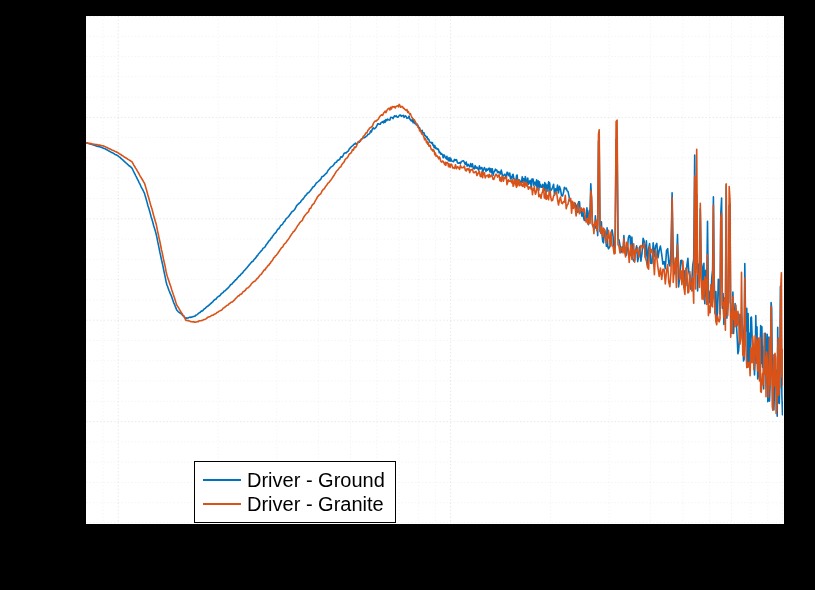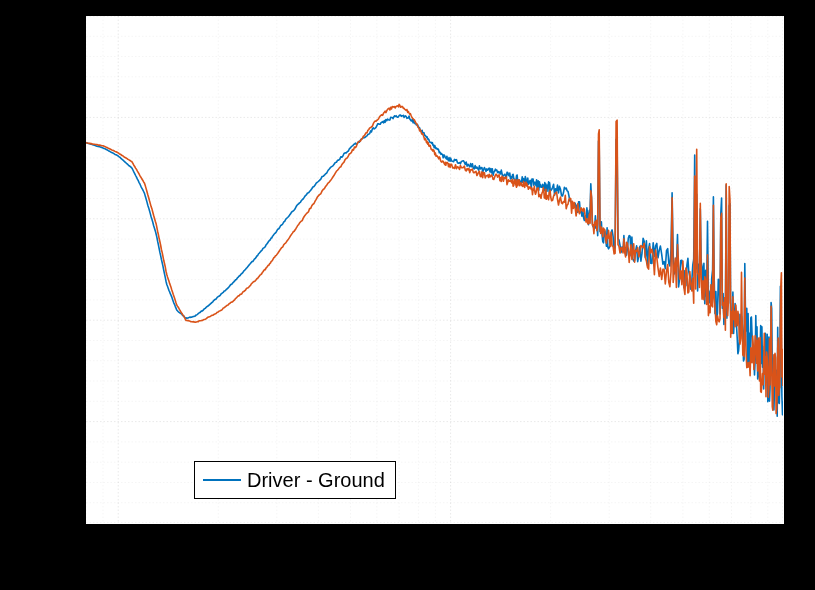--- a/index.html
+++ b/index.html
@@ -67,15 +67,19 @@
         <line x1="664.7877073181033" x2="664.7877073181033" y1="0" y2="507" class="grid-minor"></line>
         <line x1="681.7904913787696" x2="681.7904913787696" y1="0" y2="507" class="grid-minor"></line>
         <path d="M0.0 126.7L1.2 127.0L2.4 127.5L3.6 127.8L4.9 128.1L6.1 128.6L7.3 129.0L8.5 129.2L9.7 129.7L10.9 130.2L12.1 130.4L13.4 130.7L14.6 131.1L15.8 131.4L17.0 131.9L18.1 132.4L19.2 132.8L20.3 133.6L21.3 134.0L22.4 134.7L23.5 135.3L24.6 135.9L25.7 136.4L26.8 136.9L27.9 137.6L29.0 138.4L30.0 138.8L31.1 139.3L32.2 140.0L33.2 140.8L34.2 141.5L35.2 142.7L36.1 143.3L37.1 144.2L38.1 145.2L39.1 146.1L40.1 147.0L41.1 147.9L42.0 148.7L43.0 149.7L44.0 150.3L45.0 151.1L46.0 152.2L46.9 154.0L47.8 155.9L48.7 157.6L49.6 159.5L50.5 161.2L51.4 163.1L52.3 164.7L53.1 166.6L54.0 168.2L54.9 170.3L55.8 172.2L56.7 173.7L57.6 175.5L58.5 177.4L59.4 180.6L60.2 183.2L61.0 186.1L61.8 189.2L62.7 191.9L63.5 194.7L64.3 197.6L65.1 200.8L66.0 203.5L66.8 206.2L67.6 209.5L68.4 212.1L69.3 214.9L70.1 218.0L70.9 221.4L71.6 225.2L72.4 228.8L73.1 232.4L73.9 236.4L74.7 239.9L75.4 243.4L76.2 246.8L77.0 250.4L77.7 254.0L78.5 257.8L79.3 261.6L80.0 265.2L80.8 268.5L81.5 270.3L82.2 272.2L82.9 274.3L83.6 275.7L84.3 277.7L85.1 279.4L85.8 281.1L86.5 283.2L87.2 285.2L87.9 287.1L88.6 288.6L89.3 290.6L90.0 292.1L90.7 294.0L91.4 294.7L92.1 295.5L92.7 296.1L93.4 296.5L94.1 297.0L94.7 297.5L95.4 297.8L96.1 298.5L96.7 299.5L97.4 299.9L98.1 300.3L98.7 301.3L99.4 301.8L100.1 302.5L100.7 301.9L101.3 302.1L101.9 302.0L102.6 301.8L103.2 301.4L103.8 301.1L104.4 301.4L105.1 301.1L105.7 301.2L106.3 300.9L106.9 300.6L107.6 300.5L108.2 300.4L108.8 300.1L109.4 299.9L110.0 299.1L110.6 298.9L111.2 298.6L111.8 298.2L112.3 297.4L112.9 297.1L113.5 296.5L114.1 296.5L114.7 295.7L115.3 295.1L115.9 295.2L116.5 294.6L117.1 294.4L118.1 293.0L119.2 292.4L120.3 291.2L121.4 290.3L122.5 289.7L123.6 288.7L124.7 287.7L125.8 286.7L126.8 285.8L127.9 284.3L129.0 283.5L130.1 283.0L131.2 281.4L132.3 280.5L133.3 280.0L134.2 279.3L135.2 277.8L136.2 277.1L137.2 276.4L138.2 275.1L139.2 274.7L140.1 273.7L141.1 272.8L142.1 271.9L143.1 270.7L144.1 269.4L145.0 268.4L146.0 268.0L146.9 266.8L147.8 265.9L148.7 264.9L149.6 263.8L150.5 263.4L151.4 261.8L152.3 261.1L153.2 260.0L154.1 259.5L155.0 258.1L155.9 257.5L156.8 256.6L157.7 255.1L158.6 254.2L159.4 253.6L160.2 252.3L161.1 251.6L161.9 250.5L162.7 249.5L163.5 248.5L164.4 247.5L165.2 246.5L166.0 245.6L166.8 245.5L167.7 244.2L168.5 242.9L169.3 242.5L170.1 241.3L170.9 240.0L171.7 239.5L172.4 238.0L173.2 237.2L174.0 236.3L174.7 235.4L175.5 234.7L176.3 233.7L177.0 232.4L177.8 231.9L178.6 231.3L179.3 230.6L180.1 228.8L180.8 228.1L181.6 227.1L182.3 225.8L183.0 224.9L183.7 224.4L184.4 223.5L185.1 222.1L185.8 221.9L186.5 220.3L187.2 219.5L188.0 218.4L188.7 217.4L189.4 217.1L190.1 216.2L190.8 214.8L191.8 213.2L192.8 212.7L193.8 211.2L194.7 209.5L195.7 209.0L196.7 208.0L197.7 206.0L198.7 205.4L199.6 203.5L200.6 202.3L201.6 201.5L202.6 200.5L203.6 199.1L204.6 197.8L205.5 196.1L206.4 195.5L207.3 194.9L208.2 194.0L209.0 193.0L209.9 191.1L210.8 189.5L211.7 188.5L212.6 187.9L213.5 186.9L214.4 186.4L215.3 184.7L216.2 183.7L217.1 183.0L218.2 181.4L219.3 179.7L220.4 178.8L221.5 177.0L222.6 176.7L223.6 175.5L224.7 174.3L225.8 172.7L226.9 171.0L228.0 170.5L229.1 169.1L230.2 167.2L231.2 166.4L232.3 165.5L233.5 164.4L234.8 163.1L236.0 160.6L237.2 160.3L238.4 159.2L239.6 157.8L240.8 156.8L242.0 154.5L243.3 153.0L244.5 151.4L245.7 150.6L246.9 149.9L248.1 148.2L249.3 146.5L250.4 146.3L251.5 144.3L252.6 144.1L253.7 143.4L254.8 140.8L255.9 141.2L256.9 140.0L258.0 137.5L259.1 136.8L260.2 136.9L261.3 135.7L262.4 135.0L263.5 132.5L264.5 131.9L265.5 130.4L266.5 129.9L267.5 128.7L268.5 128.0L269.5 127.2L270.4 128.5L271.4 127.3L272.4 125.7L273.4 126.2L274.4 124.2L275.4 123.0L276.3 122.8L277.3 121.5L278.3 121.8L279.2 121.3L280.1 120.4L281.0 119.9L281.9 118.4L282.8 118.2L283.7 117.6L284.6 114.9L285.5 115.9L286.4 112.8L287.3 111.8L288.2 112.9L289.1 112.3L290.0 111.4L290.9 109.7L291.7 107.9L292.5 107.8L293.3 108.2L294.2 108.3L295.0 106.7L295.8 106.3L296.6 105.6L297.5 106.9L298.3 104.6L299.1 106.3L299.9 103.5L300.8 104.7L301.6 103.0L302.4 103.8L303.2 104.1L303.9 103.9L304.7 101.3L305.5 101.5L306.2 101.6L307.0 102.6L307.8 101.0L308.5 99.8L309.3 100.5L310.1 99.7L310.8 100.7L311.6 101.2L312.4 101.0L313.1 99.6L313.8 99.1L314.5 99.0L315.3 100.3L316.0 100.0L316.7 99.8L317.4 99.3L318.1 101.4L318.8 100.2L319.5 99.9L320.2 100.5L320.9 102.3L321.7 102.0L322.4 101.9L323.1 100.1L323.7 102.8L324.4 103.8L325.1 104.9L325.7 104.9L326.4 103.2L327.1 106.8L327.7 104.5L328.4 106.9L329.1 107.6L329.7 107.4L330.4 109.0L331.1 108.5L331.7 108.9L332.4 111.5L333.0 111.3L333.6 111.9L334.3 114.2L334.9 114.9L335.5 115.7L336.1 114.3L336.8 117.1L337.4 116.9L338.0 116.8L338.6 119.4L339.3 119.4L339.9 120.3L340.5 121.5L341.1 120.8L341.7 123.1L342.3 122.9L342.9 123.8L343.5 125.9L344.1 126.2L344.7 126.5L345.3 126.4L345.9 127.5L346.4 126.6L347.0 129.4L347.6 129.0L348.2 131.8L348.8 129.5L349.4 131.6L350.0 132.7L350.5 132.1L351.1 132.9L351.6 133.4L352.2 133.0L352.7 134.1L353.3 136.8L353.9 136.1L354.4 137.0L355.0 138.3L355.5 137.5L356.1 138.4L356.6 138.7L357.2 141.8L357.7 139.0L358.3 139.1L358.8 140.1L359.3 141.7L359.8 141.8L360.4 143.0L360.9 140.2L361.4 143.4L362.0 142.8L362.5 144.7L363.0 141.6L363.5 143.1L364.1 145.2L364.6 142.1L365.6 145.0L366.6 145.3L367.6 145.7L368.5 143.4L369.5 144.3L370.5 143.7L371.5 146.7L372.5 147.3L373.5 146.5L374.4 147.8L375.4 145.4L376.4 145.1L377.4 144.7L378.4 146.4L379.3 148.5L380.2 146.1L381.1 150.1L382.0 148.3L382.9 149.6L383.7 150.8L384.6 147.6L385.5 150.7L386.4 147.7L387.3 152.1L388.2 152.9L389.1 149.6L390.0 152.3L390.9 151.1L391.8 152.7L392.6 154.2L393.4 149.9L394.2 152.9L395.1 151.7L395.9 151.5L396.7 156.2L397.5 153.7L398.4 151.6L399.2 153.1L400.0 155.5L400.8 152.9L401.7 154.2L402.5 152.8L403.2 152.1L404.0 155.9L404.8 152.6L405.5 156.9L406.3 152.7L407.1 159.2L407.8 156.4L408.6 155.2L409.4 153.2L410.1 154.5L410.9 154.2L411.6 156.6L412.4 155.6L413.2 157.0L413.9 155.8L414.6 157.9L415.3 154.1L416.0 157.4L416.7 160.7L417.4 159.4L418.2 159.1L418.9 158.2L419.6 160.1L420.3 162.5L421.0 156.3L421.7 156.6L422.4 158.7L423.1 159.8L423.8 157.0L424.5 162.9L425.1 160.7L425.8 162.4L426.5 158.8L427.1 158.3L427.8 162.5L428.5 163.5L429.1 164.7L429.8 165.6L430.5 159.8L431.1 159.0L431.8 165.6L432.5 164.9L433.1 164.0L433.7 164.1L434.3 166.4L435.0 167.0L435.6 165.4L436.2 160.9L436.8 166.3L437.5 162.6L438.1 165.2L438.7 166.0L439.3 160.6L440.0 163.0L440.6 167.8L441.2 169.4L441.8 162.1L442.4 168.2L443.0 167.6L443.6 165.2L444.2 164.4L444.7 166.8L445.3 171.9L445.9 163.1L446.5 163.1L447.1 163.0L447.7 169.2L448.3 167.1L448.9 166.1L449.5 167.7L450.0 169.6L450.6 163.7L451.1 172.9L451.7 173.0L452.2 164.8L452.8 174.1L453.4 165.7L453.9 170.9L454.5 168.5L455.0 171.0L455.6 171.2L456.1 171.3L456.7 168.4L457.3 169.5L457.8 173.9L458.3 174.4L458.8 166.6L459.4 174.6L459.9 168.1L460.4 175.5L461.0 175.2L461.5 169.0L462.0 171.7L462.6 165.8L463.1 175.8L463.6 166.9L464.1 172.2L464.7 174.7L465.6 173.6L466.6 171.2L467.6 168.2L468.6 179.1L469.6 172.7L470.6 174.9L471.5 169.1L472.5 176.9L473.5 170.4L474.5 173.2L475.5 179.7L476.5 180.0L477.4 177.1L478.4 171.3L479.3 172.8L480.2 172.1L481.1 174.8L482.0 175.4L482.9 179.6L483.8 184.9L484.7 184.8L485.6 186.6L486.5 190.0L487.4 190.7L488.3 191.0L489.2 187.3L490.1 196.2L491.0 189.0L491.8 196.3L492.6 185.9L493.5 185.8L494.3 196.5L495.1 194.9L495.9 200.2L496.8 193.8L497.6 202.0L498.4 204.4L499.2 199.9L500.1 204.1L500.9 191.9L501.7 198.9L502.5 208.7L503.3 194.5L504.1 193.6L504.8 167.7L505.6 184.0L506.4 207.7L507.1 210.7L507.9 211.4L508.7 211.8L509.4 199.8L510.2 212.5L510.9 207.4L511.7 219.6L512.5 125.1L513.2 129.9L514.0 215.5L514.7 214.1L515.4 205.8L516.1 219.4L516.8 225.7L517.5 226.9L518.2 217.8L518.9 215.3L519.6 220.2L520.4 230.2L521.1 211.8L521.8 231.0L522.5 232.8L523.2 231.6L524.2 229.4L525.2 216.2L526.1 213.9L527.1 220.7L528.1 232.8L529.1 231.8L530.1 123.2L531.1 131.1L532.0 222.6L533.0 224.0L534.0 229.1L535.0 236.5L536.0 231.0L537.0 235.3L537.9 219.6L538.8 234.0L539.6 231.8L540.5 239.2L541.4 233.0L542.3 222.2L543.2 219.6L544.1 220.2L545.0 239.6L545.9 221.0L546.8 242.4L547.7 245.0L548.6 244.7L549.5 235.3L550.6 229.9L551.7 245.6L552.8 239.5L553.9 230.4L554.9 245.1L556.0 237.4L557.1 222.2L558.2 225.3L559.3 241.2L560.4 224.7L561.5 249.3L562.6 232.8L563.6 227.5L564.7 247.2L565.9 247.4L567.2 226.7L568.4 240.5L569.6 229.8L570.8 227.4L572.0 241.8L573.2 234.4L574.4 230.0L575.7 238.4L576.9 248.1L578.1 245.5L579.3 252.7L580.5 234.7L581.7 232.6L582.8 247.3L583.9 250.0L585.0 233.2L586.1 176.7L587.2 239.4L588.2 258.0L589.3 255.7L590.4 250.6L591.5 218.5L592.6 271.0L593.7 261.6L594.8 244.5L595.9 244.2L596.9 253.0L597.9 271.8L598.9 254.5L599.9 269.8L600.9 249.0L601.9 242.4L602.8 255.8L603.8 260.5L604.8 273.3L605.8 265.1L606.8 248.9L607.7 243.4L608.7 139.0L609.7 253.1L610.7 178.2L611.6 274.9L612.5 248.2L613.4 261.2L614.3 192.8L615.2 246.4L616.1 250.4L617.0 272.3L617.9 247.3L618.8 287.8L619.7 254.3L620.6 280.4L621.5 205.2L622.4 279.5L623.3 286.6L624.1 275.0L624.9 288.9L625.7 262.3L626.6 253.9L627.4 180.9L628.2 263.1L629.0 297.6L629.9 275.5L630.7 303.7L631.5 297.0L632.3 263.3L633.2 264.7L634.0 297.9L634.8 197.5L635.6 182.1L636.3 292.2L637.1 277.6L637.9 308.4L638.6 283.6L639.4 298.1L640.2 168.8L640.9 302.2L641.7 286.2L642.5 287.3L643.2 189.7L644.0 187.8L644.7 301.4L645.5 297.7L646.2 298.8L646.9 276.1L647.6 317.4L648.4 300.1L649.1 287.6L649.8 292.5L650.5 309.5L651.2 321.7L651.9 337.7L652.6 334.8L653.3 324.9L654.0 298.2L654.8 317.4L655.5 300.2L656.1 305.5L656.8 316.8L657.5 345.0L658.1 343.2L658.8 247.5L659.5 298.1L660.1 314.9L660.8 292.4L661.5 349.9L662.1 297.6L662.8 347.6L663.5 317.2L664.1 349.0L664.8 301.9L665.4 301.0L666.0 317.1L666.7 333.8L667.3 346.8L667.9 340.4L668.5 358.9L669.2 343.2L669.8 299.5L670.4 328.9L671.0 310.9L671.7 363.0L672.3 360.1L672.9 329.4L673.5 357.1L674.1 332.5L674.7 309.6L675.3 347.4L675.9 310.8L676.5 351.2L677.1 334.7L677.7 373.0L678.3 330.6L678.8 357.7L679.4 317.3L680.0 364.5L680.6 345.2L681.2 318.2L681.8 385.7L682.3 377.6L682.9 321.1L683.5 385.1L684.0 372.9L684.6 328.9L685.1 286.6L685.7 292.7L686.3 354.2L686.8 368.8L687.4 349.3L687.9 393.9L688.5 374.9L689.0 351.2L689.6 359.9L690.1 354.4L690.7 371.5L691.2 400.3L691.7 311.4L692.2 377.2L692.8 386.8L693.3 387.4L693.8 369.1L694.4 270.2L694.9 292.7L695.4 332.4L695.9 380.1L696.5 398.8L697.0 385.3" class="series-a"></path>
         <path d="M0.0 126.6L1.2 127.0L2.4 127.2L3.6 127.4L4.9 127.6L6.1 127.9L7.3 128.1L8.5 128.2L9.7 128.5L10.9 128.6L12.1 129.1L13.4 129.1L14.6 129.4L15.8 129.7L17.0 129.7L18.1 130.2L19.2 130.7L20.3 131.4L21.3 131.6L22.4 132.3L23.5 132.8L24.6 133.3L25.7 133.9L26.8 134.3L27.9 134.8L29.0 135.4L30.0 135.7L31.1 136.3L32.2 136.9L33.2 137.7L34.2 138.2L35.2 138.8L36.1 139.6L37.1 140.0L38.1 141.0L39.1 141.5L40.1 142.0L41.1 142.6L42.0 143.4L43.0 143.9L44.0 144.5L45.0 145.2L46.0 145.8L46.9 147.4L47.8 149.2L48.7 150.5L49.6 152.1L50.5 153.4L51.4 155.1L52.3 156.6L53.1 158.0L54.0 159.9L54.9 161.2L55.8 162.8L56.7 164.2L57.6 165.9L58.5 167.3L59.4 170.1L60.2 172.9L61.0 175.8L61.8 178.7L62.7 181.7L63.5 184.8L64.3 187.6L65.1 190.6L66.0 193.1L66.8 196.2L67.6 199.3L68.4 202.0L69.3 205.2L70.1 207.7L70.9 211.7L71.6 215.2L72.4 218.7L73.1 222.3L73.9 225.8L74.7 229.5L75.4 233.5L76.2 236.6L77.0 240.6L77.7 244.3L78.5 247.5L79.3 251.1L80.0 255.2L80.8 258.5L81.5 260.9L82.2 262.9L82.9 265.0L83.6 267.4L84.3 269.3L85.1 271.6L85.8 274.0L86.5 276.1L87.2 278.3L87.9 280.2L88.6 282.2L89.3 284.4L90.0 286.8L90.7 288.9L91.4 290.2L92.1 291.0L92.7 292.0L93.4 293.4L94.1 294.4L94.7 295.8L95.4 296.8L96.1 297.6L96.7 298.8L97.4 299.5L98.1 300.9L98.7 301.8L99.4 303.4L100.1 304.5L100.7 304.5L101.3 304.5L101.9 304.8L102.6 304.6L103.2 305.0L103.8 305.0L104.4 305.4L105.1 305.7L105.7 305.8L106.3 305.8L106.9 305.9L107.6 305.6L108.2 306.0L108.8 306.1L109.4 306.2L110.0 306.0L110.6 306.0L111.2 305.5L111.8 305.6L112.3 305.7L112.9 305.0L113.5 304.7L114.1 304.7L114.7 304.7L115.3 304.7L115.9 304.3L116.5 304.5L117.1 304.0L118.1 303.6L119.2 303.2L120.3 302.6L121.4 301.6L122.5 301.1L123.6 300.8L124.7 300.1L125.8 299.4L126.8 299.3L127.9 298.5L129.0 297.9L130.1 297.6L131.2 296.3L132.3 295.9L133.3 295.0L134.2 294.7L135.2 294.3L136.2 293.6L137.2 292.1L138.2 291.7L139.2 290.8L140.1 290.1L141.1 289.3L142.1 289.0L143.1 287.7L144.1 287.2L145.0 286.3L146.0 286.1L146.9 285.5L147.8 284.5L148.7 283.8L149.6 282.4L150.5 281.8L151.4 280.8L152.3 279.9L153.2 279.7L154.1 278.4L155.0 278.2L155.9 277.7L156.8 276.0L157.7 275.6L158.6 274.8L159.4 274.3L160.2 272.9L161.1 272.0L161.9 272.0L162.7 271.2L163.5 270.2L164.4 269.6L165.2 268.0L166.0 267.2L166.8 266.4L167.7 265.7L168.5 265.2L169.3 264.9L170.1 263.8L170.9 262.6L171.7 262.4L172.4 261.2L173.2 260.4L174.0 259.1L174.7 258.6L175.5 258.0L176.3 256.6L177.0 255.7L177.8 254.5L178.6 253.6L179.3 253.8L180.1 251.9L180.8 251.3L181.6 250.1L182.3 249.3L183.0 249.0L183.7 247.7L184.4 247.2L185.1 245.7L185.8 245.1L186.5 244.2L187.2 242.8L188.0 241.5L188.7 241.2L189.4 239.8L190.1 239.6L190.8 238.6L191.8 237.2L192.8 235.7L193.8 234.3L194.7 232.9L195.7 231.6L196.7 231.0L197.7 228.8L198.7 227.7L199.6 227.1L200.6 225.6L201.6 224.3L202.6 222.9L203.6 221.4L204.6 219.6L205.5 218.4L206.4 217.1L207.3 215.7L208.2 215.2L209.0 214.0L209.9 212.7L210.8 211.2L211.7 209.5L212.6 208.7L213.5 207.1L214.4 206.0L215.3 205.2L216.2 204.6L217.1 202.4L218.2 200.5L219.3 199.1L220.4 197.6L221.5 196.7L222.6 195.6L223.6 192.6L224.7 192.4L225.8 189.8L226.9 188.3L228.0 187.5L229.1 185.2L230.2 183.4L231.2 181.3L232.3 179.9L233.5 178.6L234.8 177.8L236.0 175.1L237.2 173.5L238.4 172.6L239.6 170.4L240.8 169.0L242.0 167.1L243.3 166.1L244.5 164.6L245.7 162.9L246.9 161.0L248.1 159.3L249.3 157.2L250.4 155.3L251.5 154.2L252.6 152.9L253.7 151.4L254.8 150.8L255.9 148.5L256.9 147.2L258.0 146.1L259.1 143.6L260.2 142.5L261.3 141.8L262.4 139.9L263.5 137.7L264.5 137.4L265.5 136.3L266.5 133.6L267.5 134.1L268.5 131.0L269.5 131.6L270.4 130.2L271.4 127.3L272.4 126.0L273.4 125.2L274.4 125.1L275.4 123.1L276.3 122.5L277.3 120.3L278.3 119.8L279.2 118.2L280.1 116.8L281.0 116.8L281.9 114.3L282.8 113.5L283.7 111.9L284.6 111.6L285.5 110.9L286.4 110.1L287.3 107.7L288.2 106.0L289.1 105.1L290.0 105.3L290.9 104.2L291.7 103.7L292.5 103.0L293.3 101.2L294.2 100.0L295.0 99.3L295.8 98.8L296.6 99.3L297.5 97.3L298.3 96.3L299.1 95.1L299.9 96.6L300.8 94.7L301.6 93.3L302.4 92.6L303.2 92.3L303.9 94.0L304.7 91.2L305.5 93.0L306.2 90.6L307.0 90.8L307.8 91.1L308.5 90.5L309.3 92.0L310.1 90.4L310.8 90.1L311.6 89.7L312.4 90.8L313.1 88.4L313.8 89.2L314.5 91.1L315.3 91.0L316.0 90.3L316.7 90.9L317.4 92.5L318.1 92.4L318.8 93.2L319.5 93.9L320.2 94.5L320.9 93.5L321.7 96.4L322.4 95.5L323.1 97.0L323.7 98.2L324.4 97.7L325.1 99.5L325.7 100.8L326.4 102.1L327.1 102.8L327.7 103.4L328.4 103.9L329.1 105.5L329.7 106.6L330.4 108.0L331.1 108.1L331.7 110.6L332.4 111.3L333.0 112.4L333.6 114.9L334.3 113.7L334.9 115.3L335.5 117.4L336.1 118.2L336.8 117.6L337.4 119.7L338.0 121.3L338.6 123.7L339.3 122.6L339.9 123.9L340.5 126.7L341.1 125.3L341.7 128.2L342.3 126.8L342.9 130.0L343.5 130.1L344.1 129.3L344.7 131.5L345.3 133.5L345.9 134.0L346.4 133.5L347.0 135.1L347.6 133.9L348.2 135.3L348.8 138.6L349.4 137.1L350.0 140.2L350.5 139.5L351.1 139.9L351.6 140.7L352.2 141.5L352.7 142.8L353.3 140.9L353.9 141.8L354.4 144.1L355.0 145.5L355.5 146.1L356.1 145.8L356.6 145.0L357.2 145.4L357.7 146.6L358.3 147.6L358.8 148.6L359.3 146.2L359.8 149.3L360.4 146.8L360.9 146.5L361.4 146.6L362.0 147.6L362.5 150.7L363.0 147.9L363.5 148.9L364.1 151.4L364.6 148.3L365.6 148.3L366.6 151.9L367.6 151.6L368.5 152.5L369.5 148.8L370.5 152.7L371.5 150.8L372.5 151.4L373.5 153.5L374.4 149.5L375.4 151.7L376.4 151.6L377.4 151.4L378.4 150.1L379.3 154.1L380.2 155.0L381.1 152.5L382.0 153.9L382.9 152.4L383.7 156.7L384.6 153.9L385.5 153.9L386.4 153.1L387.3 156.4L388.2 156.8L389.1 155.9L390.0 155.3L390.9 159.5L391.8 158.0L392.6 156.0L393.4 155.2L394.2 160.2L395.1 160.7L395.9 155.9L396.7 161.6L397.5 156.5L398.4 156.7L399.2 161.9L400.0 160.2L400.8 159.6L401.7 159.1L402.5 161.4L403.2 158.3L404.0 160.9L404.8 160.1L405.5 158.9L406.3 160.4L407.1 163.3L407.8 163.4L408.6 161.2L409.4 159.1L410.1 158.1L410.9 159.3L411.6 161.1L412.4 159.6L413.2 158.8L413.9 164.7L414.6 161.9L415.3 165.5L416.0 160.3L416.7 161.4L417.4 165.3L418.2 161.4L418.9 162.5L419.6 162.1L420.3 160.9L421.0 168.6L421.7 166.6L422.4 163.7L423.1 165.2L423.8 164.9L424.5 165.4L425.1 164.2L425.8 166.9L426.5 163.3L427.1 170.3L427.8 169.2L428.5 164.2L429.1 163.6L429.8 168.6L430.5 171.2L431.1 163.7L431.8 169.7L432.5 164.0L433.1 163.9L433.7 169.7L434.3 167.9L435.0 166.6L435.6 169.2L436.2 170.0L436.8 170.5L437.5 165.5L438.1 169.0L438.7 171.4L439.3 167.2L440.0 166.1L440.6 170.0L441.2 167.9L441.8 170.6L442.4 173.3L443.0 171.1L443.6 172.0L444.2 170.9L444.7 171.5L445.3 173.5L445.9 172.1L446.5 178.6L447.1 173.3L447.7 174.2L448.3 170.4L448.9 176.0L449.5 178.2L450.0 176.8L450.6 174.3L451.1 172.2L451.7 172.8L452.2 171.9L452.8 180.8L453.4 180.2L453.9 178.5L454.5 180.8L455.0 182.3L455.6 178.7L456.1 176.9L456.7 175.5L457.3 171.6L457.8 174.2L458.3 182.0L458.8 179.3L459.4 182.7L459.9 173.2L460.4 183.3L461.0 180.8L461.5 179.5L462.0 181.4L462.6 183.8L463.1 176.6L463.6 177.7L464.1 174.4L464.7 181.0L465.6 184.7L466.6 184.2L467.6 180.0L468.6 178.1L469.6 176.8L470.6 176.0L471.5 183.3L472.5 189.0L473.5 183.8L474.5 181.1L475.5 186.8L476.5 187.7L477.4 185.7L478.4 186.1L479.3 179.3L480.2 192.8L481.1 189.2L482.0 188.2L482.9 183.6L483.8 182.2L484.7 182.5L485.6 197.2L486.5 185.3L487.4 192.5L488.3 186.5L489.2 191.8L490.1 200.0L491.0 194.1L491.8 187.7L492.6 194.9L493.5 197.7L494.3 195.0L495.1 191.7L495.9 193.6L496.8 195.5L497.6 192.2L498.4 193.5L499.2 201.0L500.1 206.0L500.9 202.7L501.7 207.6L502.5 207.8L503.3 198.0L504.1 207.2L504.8 174.9L505.6 181.4L506.4 209.3L507.1 208.6L507.9 217.7L508.7 206.1L509.4 209.2L510.2 204.2L510.9 214.6L511.7 207.9L512.5 118.0L513.2 113.8L514.0 210.8L514.7 217.4L515.4 211.1L516.1 214.5L516.8 220.6L517.5 212.1L518.2 213.2L518.9 214.0L519.6 223.5L520.4 227.1L521.1 219.0L521.8 222.5L522.5 214.4L523.2 220.0L524.2 230.5L525.2 216.3L526.1 230.0L527.1 230.3L528.1 237.9L529.1 237.3L530.1 105.5L531.1 104.2L532.0 228.7L533.0 230.4L534.0 237.0L535.0 231.6L536.0 231.9L537.0 236.9L537.9 222.8L538.8 236.8L539.6 240.9L540.5 226.4L541.4 227.4L542.3 233.1L543.2 246.4L544.1 235.9L545.0 228.8L545.9 243.4L546.8 236.1L547.7 227.8L548.6 246.3L549.5 234.4L550.6 235.4L551.7 231.6L552.8 240.7L553.9 235.9L554.9 229.6L556.0 230.4L557.1 231.7L558.2 227.3L559.3 241.6L560.4 244.9L561.5 251.3L562.6 253.1L563.6 230.5L564.7 236.9L565.9 233.3L567.2 239.0L568.4 258.7L569.6 234.1L570.8 241.6L572.0 252.0L573.2 260.5L574.4 252.0L575.7 263.4L576.9 253.4L578.1 253.2L579.3 267.9L580.5 255.3L581.7 248.6L582.8 266.4L583.9 270.7L585.0 255.8L586.1 181.8L587.2 266.4L588.2 254.1L589.3 242.0L590.4 271.5L591.5 228.5L592.6 248.4L593.7 263.2L594.8 254.8L595.9 268.8L596.9 245.1L597.9 271.3L598.9 278.5L599.9 252.1L600.9 256.4L601.9 277.0L602.8 276.0L603.8 255.5L604.8 268.1L605.8 275.0L606.8 262.2L607.7 287.3L608.7 160.1L609.7 272.9L610.7 133.3L611.6 256.8L612.5 259.1L613.4 271.4L614.3 187.4L615.2 261.9L616.1 283.2L617.0 264.8L617.9 283.6L618.8 260.8L619.7 264.9L620.6 288.5L621.5 238.9L622.4 299.6L623.3 290.0L624.1 296.8L624.9 268.7L625.7 289.5L626.6 290.9L627.4 189.3L628.2 281.1L629.0 290.6L629.9 305.6L630.7 308.8L631.5 299.7L632.3 304.0L633.2 305.8L634.0 302.7L634.8 201.6L635.6 197.4L636.3 289.3L637.1 286.6L637.9 301.6L638.6 281.9L639.4 314.2L640.2 167.9L640.9 285.5L641.7 299.7L642.5 284.0L643.2 170.5L644.0 184.4L644.7 321.3L645.5 295.8L646.2 317.5L646.9 280.9L647.6 303.5L648.4 295.2L649.1 310.6L649.8 289.1L650.5 303.5L651.2 309.8L651.9 295.4L652.6 299.8L653.3 320.2L654.0 328.2L654.8 322.4L655.5 256.4L656.1 302.1L656.8 339.1L657.5 327.6L658.1 340.6L658.8 262.0L659.5 320.4L660.1 336.7L660.8 351.6L661.5 347.1L662.1 351.2L662.8 346.6L663.5 346.5L664.1 359.8L664.8 331.9L665.4 340.3L666.0 346.8L666.7 320.1L667.3 330.3L667.9 353.5L668.5 340.5L669.2 319.8L669.8 322.7L670.4 347.2L671.0 324.6L671.7 355.0L672.3 322.1L672.9 336.4L673.5 365.0L674.1 321.5L674.7 375.7L675.3 376.3L675.9 367.9L676.5 357.6L677.1 368.7L677.7 344.5L678.3 317.2L678.8 358.3L679.4 340.9L680.0 380.7L680.6 336.1L681.2 341.8L681.8 358.0L682.3 381.1L682.9 372.5L683.5 322.7L684.0 369.0L684.6 338.8L685.1 290.2L685.7 350.9L686.3 390.6L686.8 394.1L687.4 358.8L687.9 338.8L688.5 370.0L689.0 337.4L689.6 341.8L690.1 397.6L690.7 392.7L691.2 376.7L691.7 332.9L692.2 322.0L692.8 379.4L693.3 371.0L693.8 371.6L694.4 305.1L694.9 268.1L695.4 256.9L695.9 360.9L696.5 333.4L697.0 370.1" class="series-b"></path>
       </svg>
     <div class="legend">
       <div class="legend-row">
         <span class="legend-swatch" style="border-color:#0072BD"></span>
         <span>Driver - Ground</span>
       </div>
+      <div class="legend-row">
+        <span class="legend-swatch" style="border-color:#D95319"></span>
+        <span>Driver - Granite</span>
+      </div>
     </div>
   </div>
 </div>
 
 </body></html>

